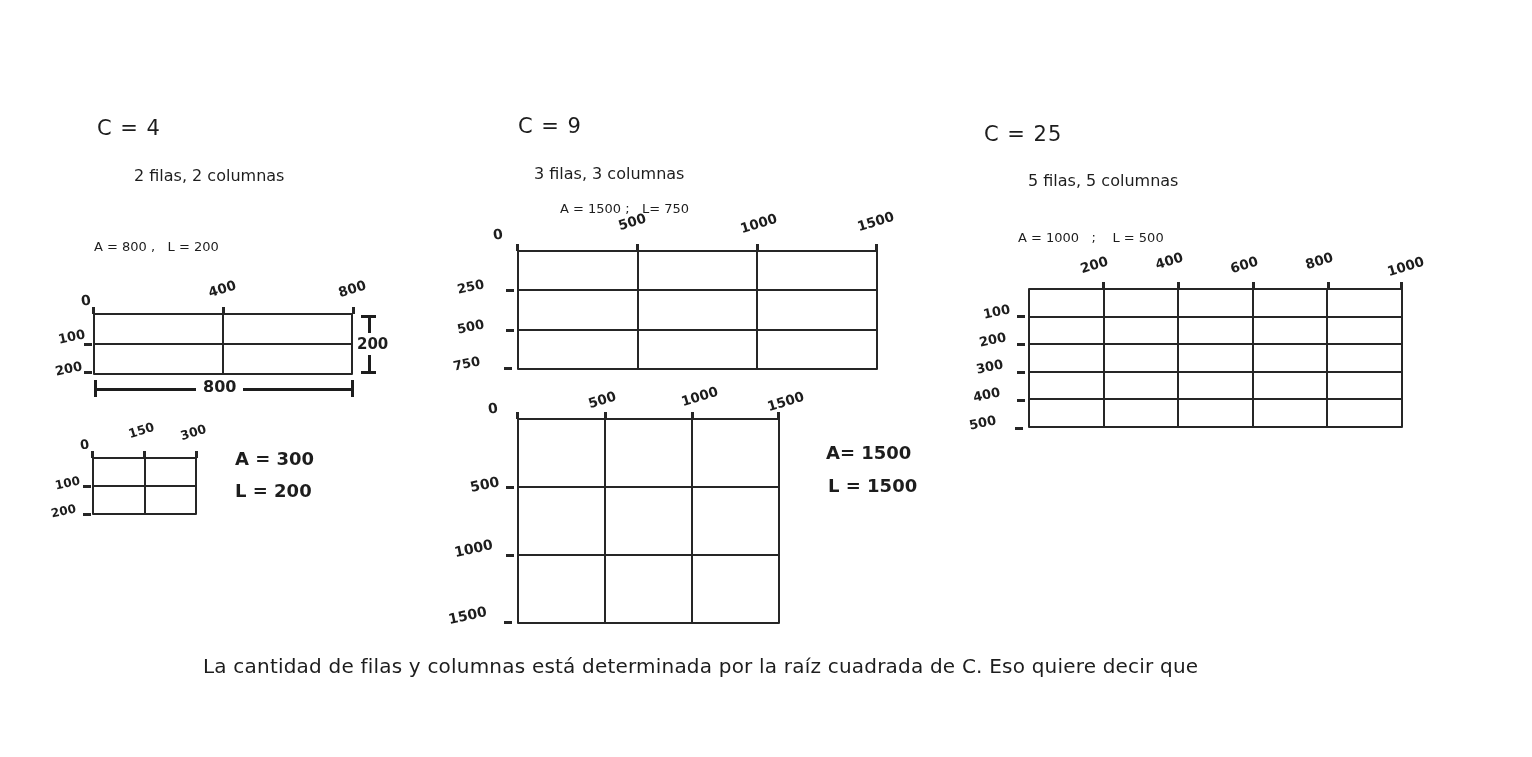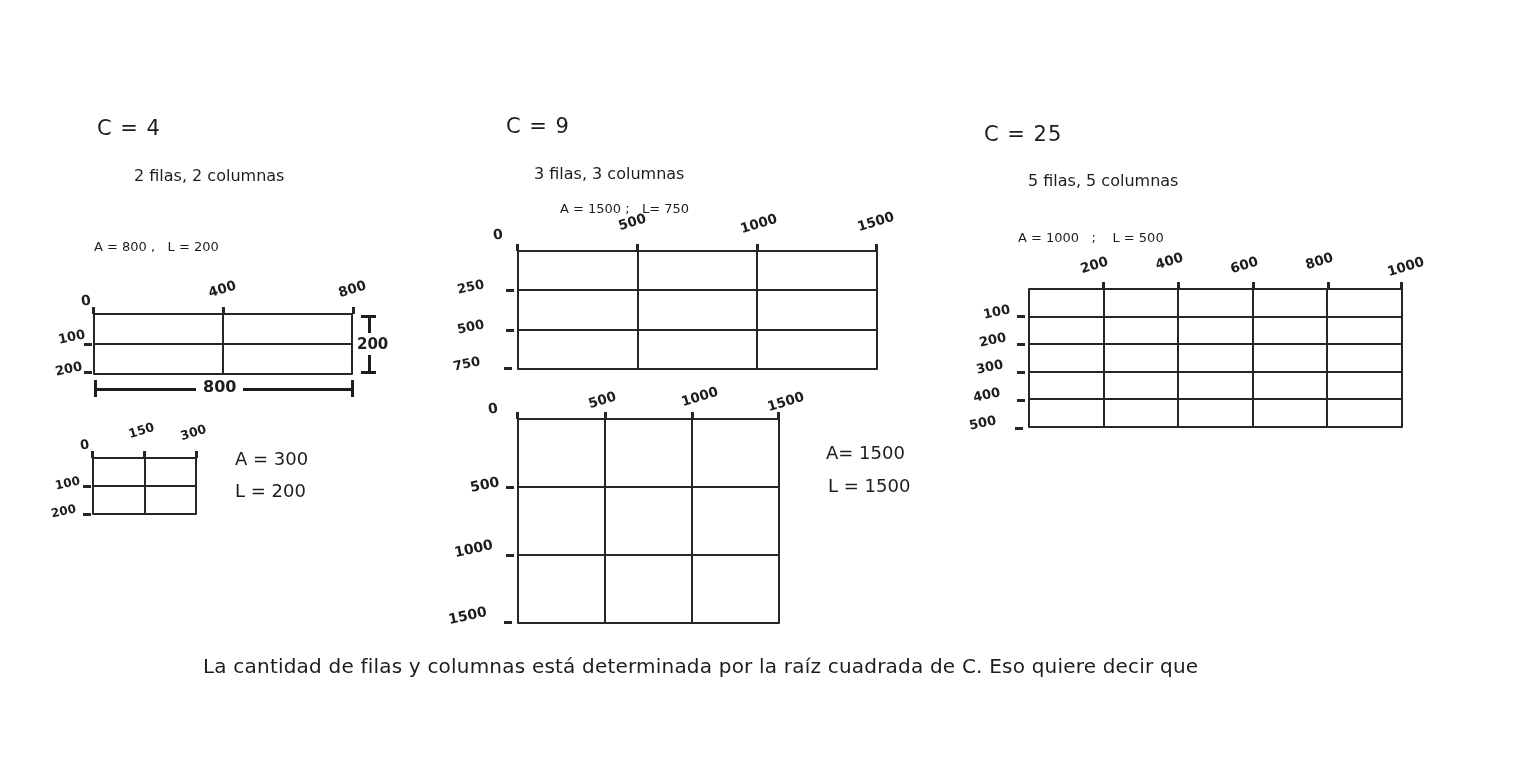--- a/index.html
+++ b/index.html
@@ -3,21 +3,21 @@
 <meta charset="utf-8">
 <style>
   html,body{margin:0;padding:0;background:#fff;}
   #canvas{position:relative;width:1532px;height:757px;background:#ffffff;overflow:hidden;
           font-family:"DejaVu Sans",sans-serif;color:#1d1d1d;}
   .abs{position:absolute;}
   .title{font-size:21px;letter-spacing:.2px;}
   .heading{font-size:21px;letter-spacing:1px;}
   .sub{font-size:16px;}
   .params{font-size:13px;font-weight:400;white-space:pre;}
-  .side{font-size:18px;font-weight:400;white-space:pre;}
+  .side{font-size:18px;font-weight:700;white-space:pre;}
   .footer{font-size:20px;letter-spacing:.2px;white-space:pre;margin-top:9px;}
   .gridbox{position:absolute;display:grid;gap:2px;background:#262626;border:2.5px solid #262626;
            box-sizing:border-box;border-radius:1px;}
   .gridbox i{background:#fff;display:block;}
   .tt{position:absolute;font-size:13.5px;font-weight:700;transform:rotate(-17deg);transform-origin:left bottom;}
   .t0{position:absolute;font-size:14px;font-weight:700;transform:rotate(-8deg);}
   .lt{position:absolute;font-size:13px;font-weight:700;transform:rotate(-12deg);}
   b.tv{position:absolute;width:2.5px;height:7px;background:#262626;}
   b.th{position:absolute;width:8px;height:2.5px;background:#262626;}
   .dline{position:absolute;background:#1d1d1d;}
@@ -72,21 +72,21 @@
   <span class="t0" style="left:80px;top:437px;font-size:13px;">0</span>
   <span class="tt" style="left:131px;top:426px;font-size:12.5px;">150</span>
   <span class="tt" style="left:183px;top:428px;font-size:12.5px;">300</span>
   <b class="th" style="left:83px;top:485px;"></b>
   <b class="th" style="left:83px;top:513px;"></b>
   <span class="lt" style="left:55px;top:476px;font-size:12px;">100</span>
   <span class="lt" style="left:51px;top:504px;font-size:12px;">200</span>
   <span class="abs side" style="left:235px;top:448px;">A = 300</span>
   <span class="abs side" style="left:235px;top:480px;">L = 200</span>
 
-  <div class="abs heading" style="left:506px;top:114px;">C = 9</div>
+  <div class="abs heading" style="left:518px;top:114px;">C = 9</div>
   <div class="abs sub" style="left:534px;top:164px;">3 filas, 3 columnas</div>
   <div class="abs params" style="left:560px;top:201px;">A = 1500 ;   L= 750</div>
 
   <div class="gridbox" style="left: 517px; top: 250px; width: 361px; height: 120px; grid-template-columns: repeat(3, 1fr); grid-template-rows: repeat(3, 1fr);">
       <i></i>
       <i></i>
       <i></i>
       <i></i>
       <i></i>
       <i></i>

